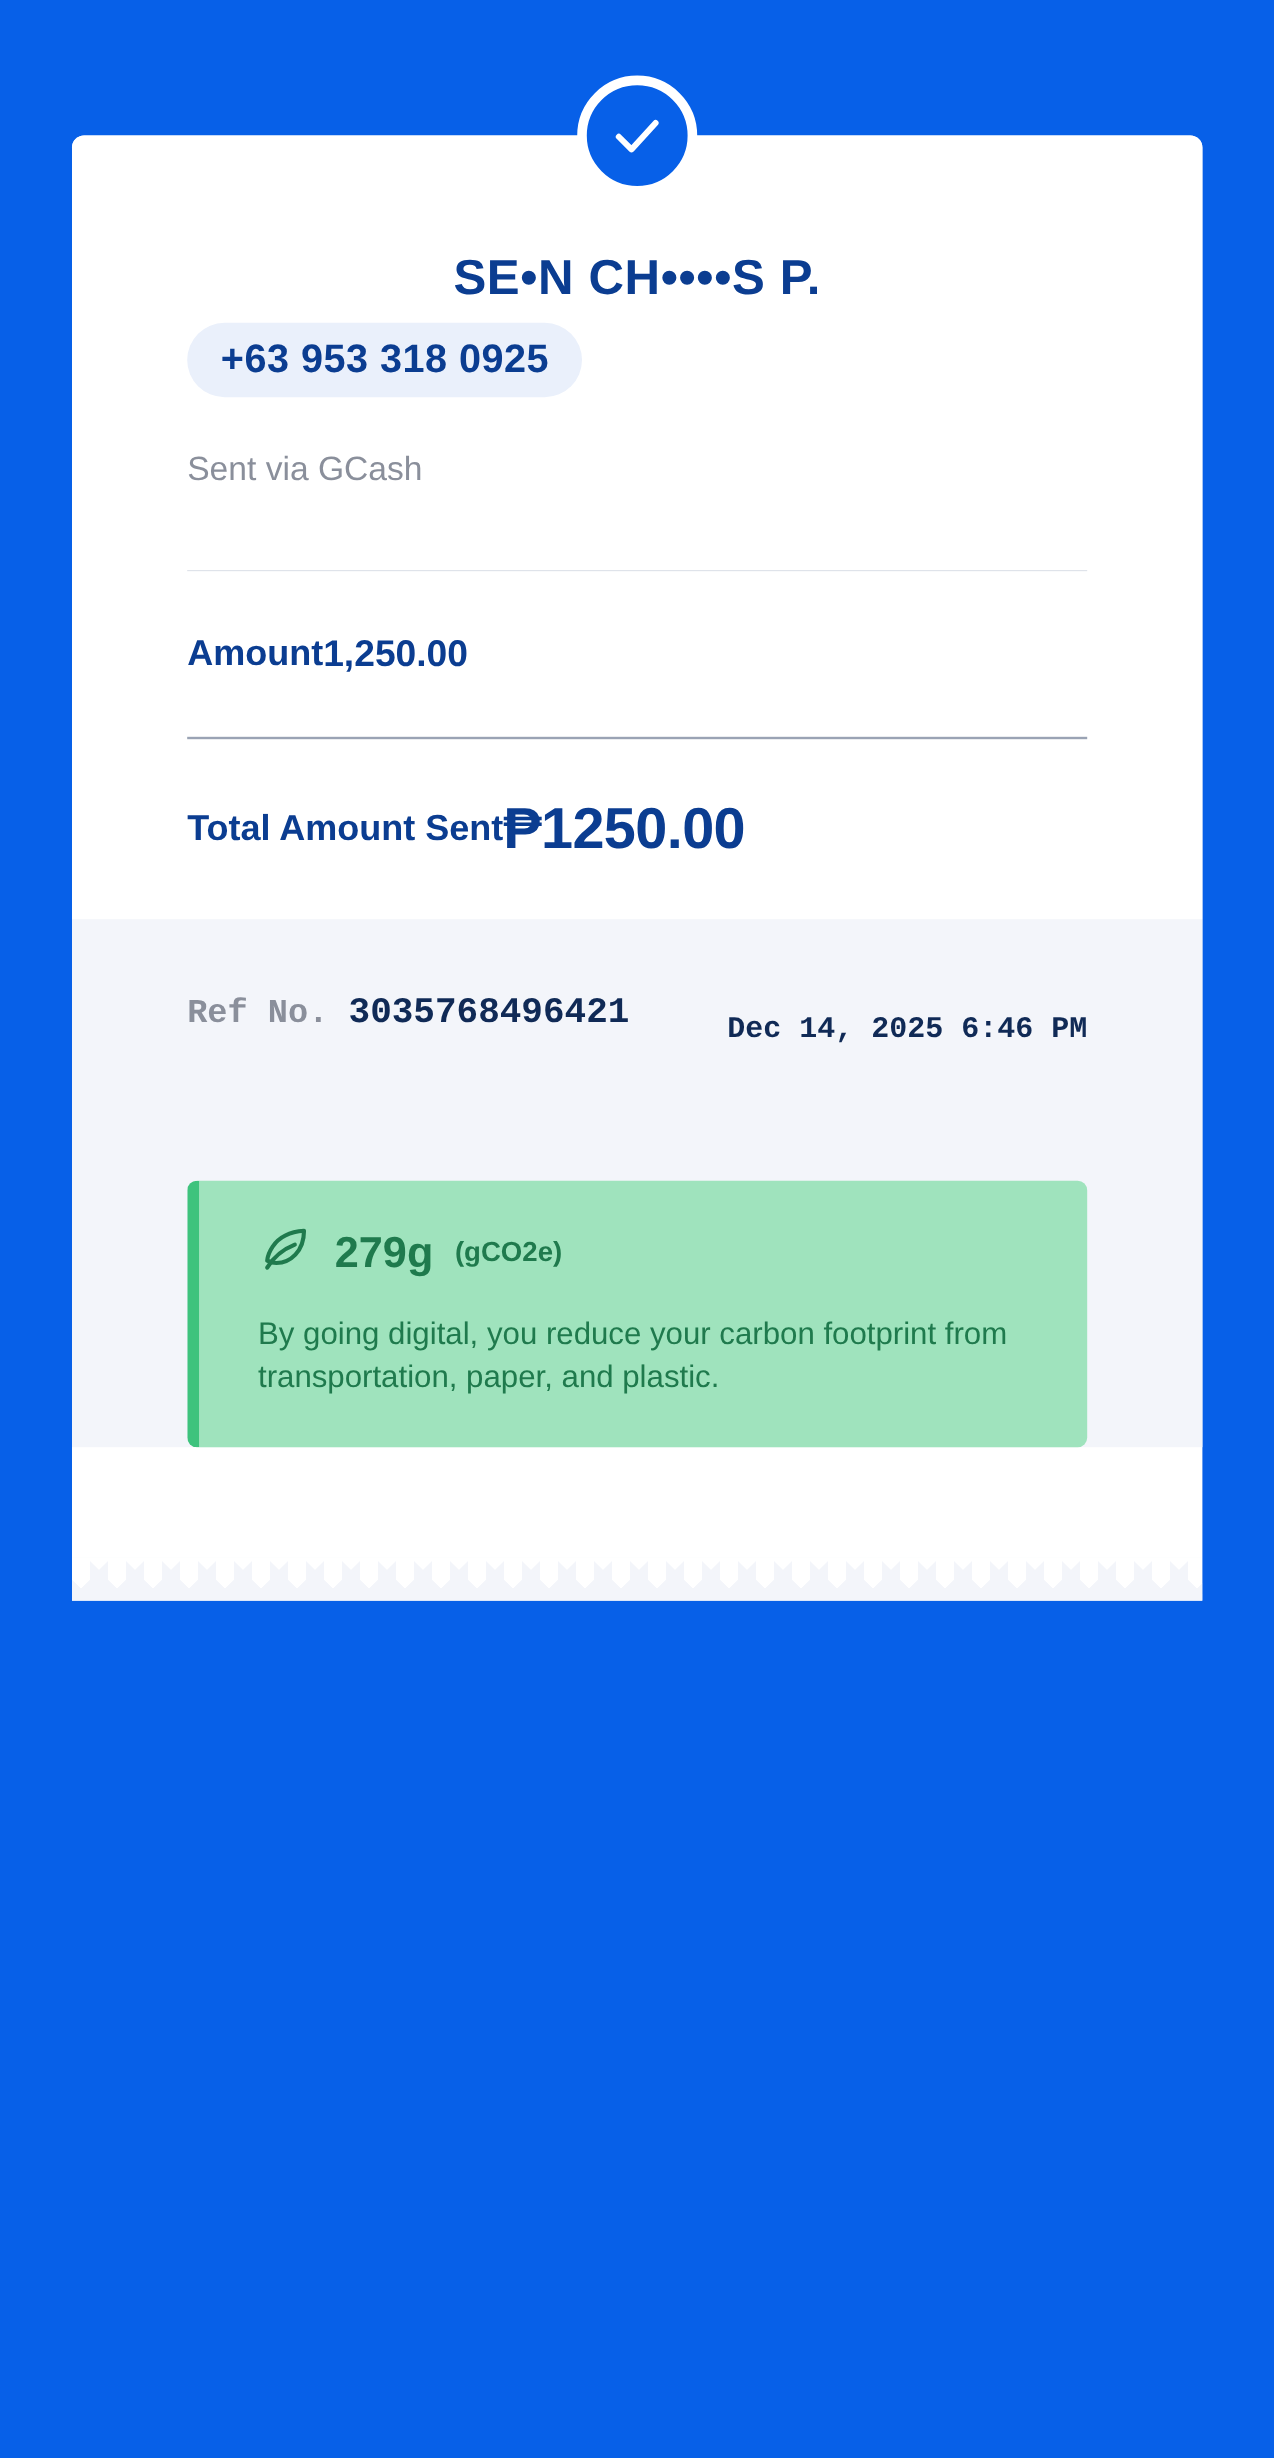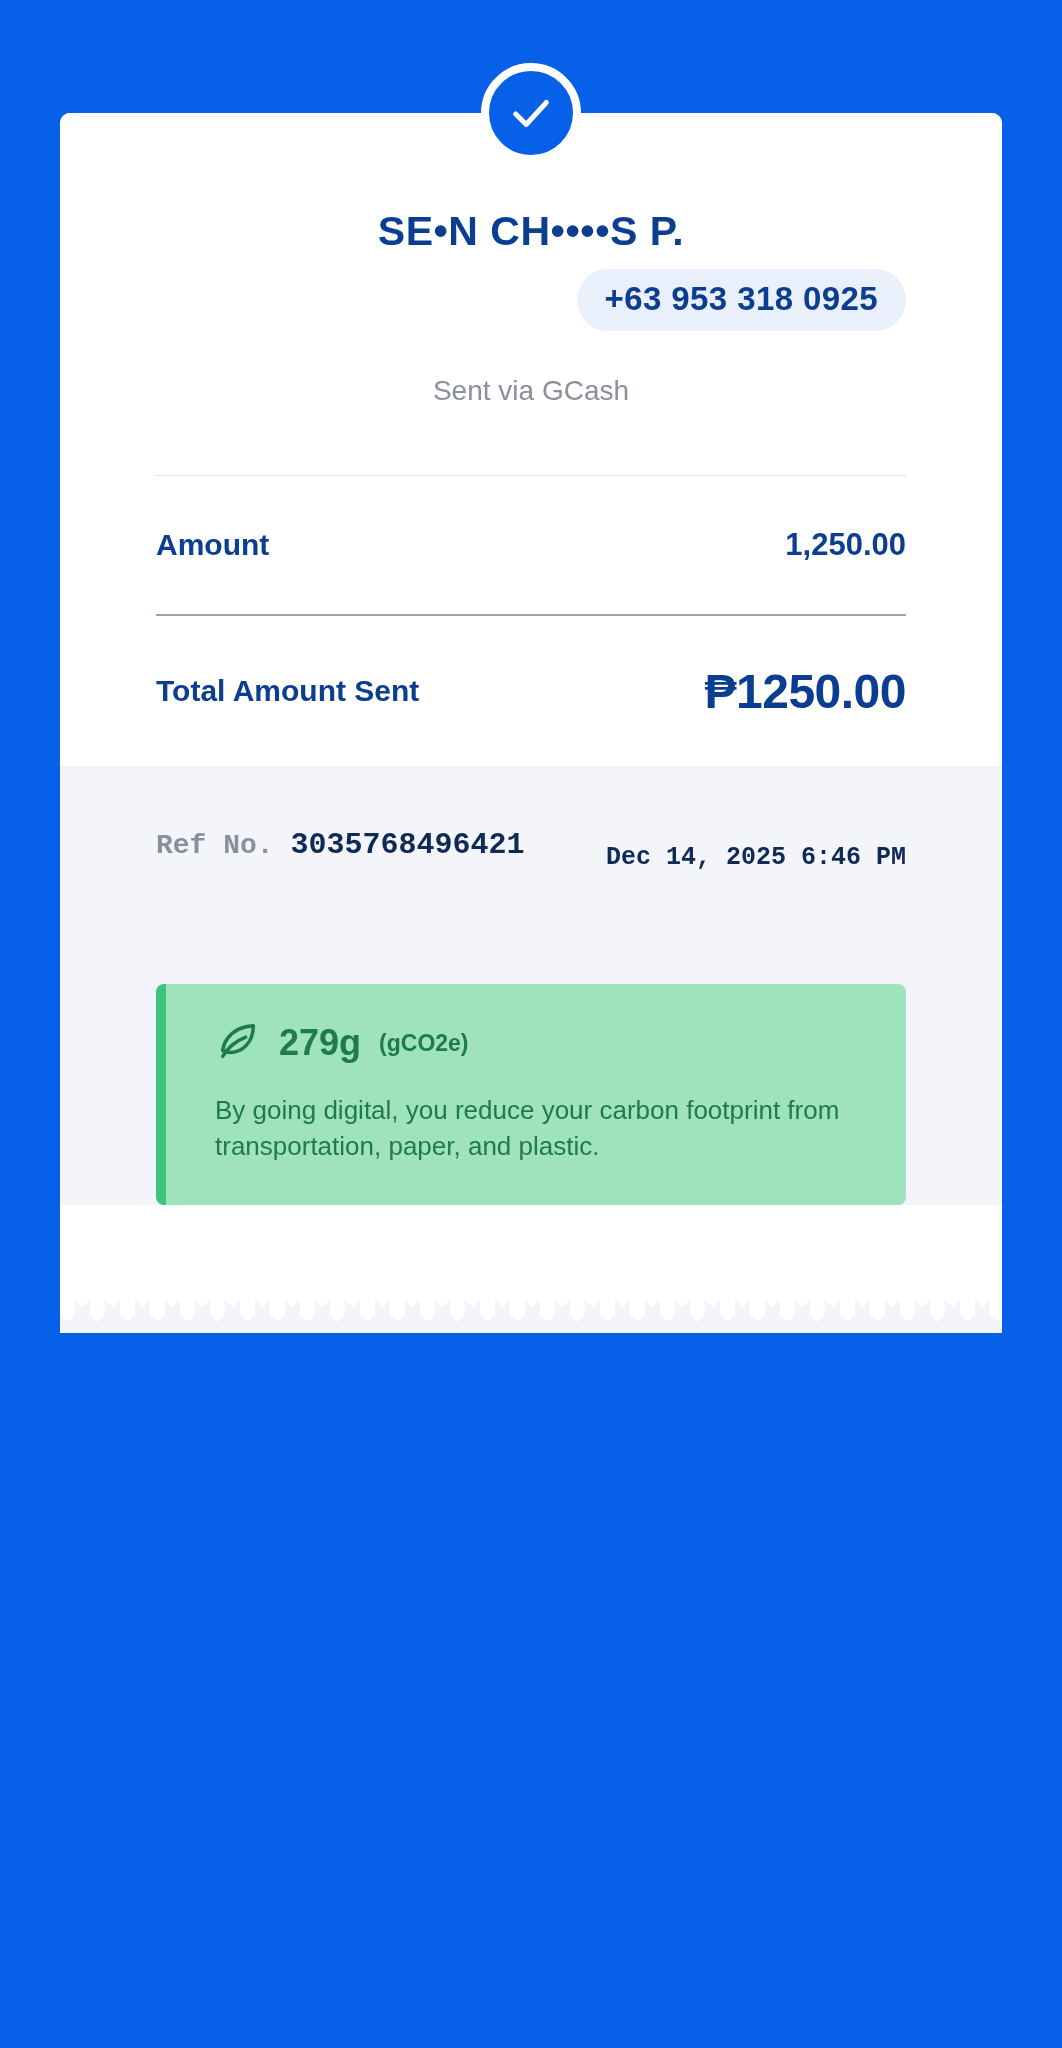--- a/index.html
+++ b/index.html
@@ -56,56 +56,55 @@
     text-align: center;
     padding-top: 95px;
     font-size: 41px;
     font-weight: bold;
     color: #0b3d91;
     letter-spacing: 0.5px;
   }
 
   .phone-wrap {
     display: flex;
-    justify-content: flex-end;
+    justify-content: flex-start;
     margin-top: 14px;
   }
   .phone-pill {
     background: #eaf0fb;
     color: #0b3d91;
     font-size: 33px;
     font-weight: bold;
     padding: 11px 28px 13px;
     border-radius: 34px;
     letter-spacing: 0.4px;
   }
 
   .sent-via {
-    text-align: center;
     margin-top: 44px;
     font-size: 28px;
     color: #8a8f9b;
     font-weight: 500;
   }
 
   .divider-thin {
     height: 1px;
     background: #dfe3ea;
     margin-top: 68px;
   }
   .divider-thick {
     height: 2px;
     background: #9aa3b4;
     margin-top: 0;
   }
 
   .row {
     display: flex;
     align-items: center;
-    justify-content: space-between;
+    justify-content: flex-start;
   }
   .row-amount { height: 138px; }
   .row-total { height: 150px; }
 
   .row-label {
     font-size: 30px;
     font-weight: bold;
     color: #0b3d91;
   }
   .row-value {

